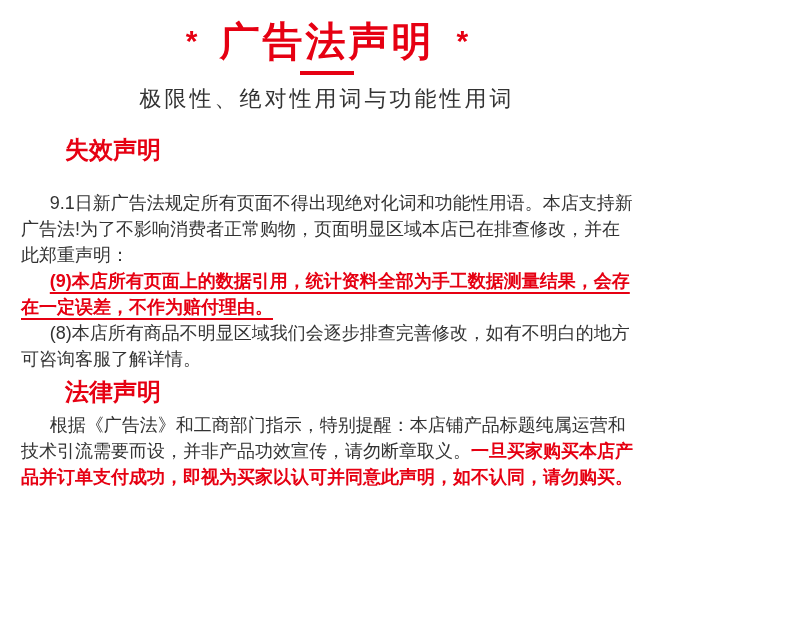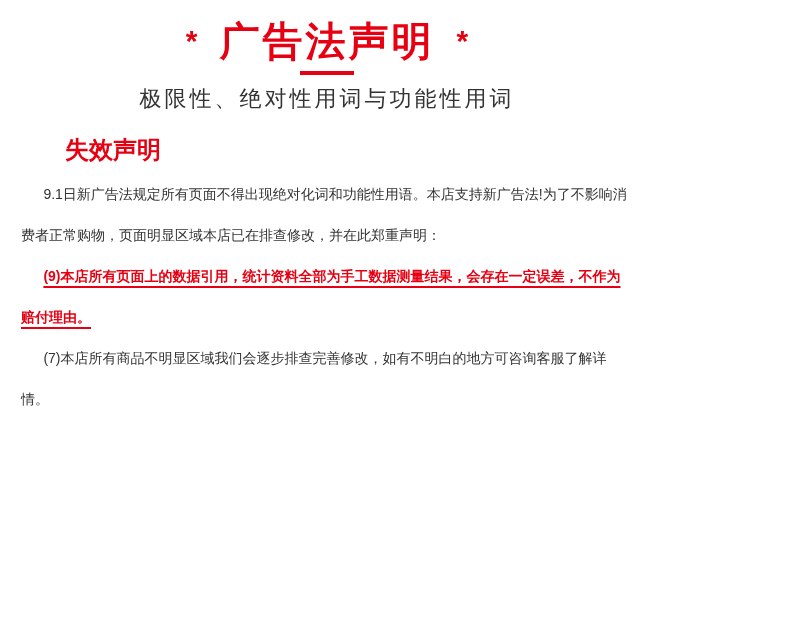--- a/index.html
+++ b/index.html
@@ -46,24 +46,24 @@
   }
 
   
   .section-heading {
     color: var(--accent);
     font-weight: bold;
     font-size: 24px;
     line-height: 30px;
     margin-left: 44px;
   }
-  .section-heading.first  { margin-top: 25px; margin-bottom: 9px; }
+  .section-heading.first  { margin-top: 25px; margin-bottom: 25px; }
   .section-heading.second { margin-top: 5px;  margin-bottom: 5px; }
 
-  .body-text { font-size: 14px; line-height: 41px; color: var(--ink); }
+  .body-text { font-size: 18px; line-height: 26px; color: var(--ink); }
   .para { text-indent: 1.6em; }
   .clause-red {
     color: var(--accent);
     font-weight: bold;
     text-decoration: underline;
     text-decoration-thickness: 2px;
     text-underline-offset: 5px;
   }
   .legal-red {
     color: var(--accent);
@@ -81,18 +81,24 @@
     </div>
     <div class="title-underline"></div>
     <div class="subtitle">极限性、绝对性用词与功能性用词</div>
   </div>
 
   <div>
     <div class="section-heading first">失效声明</div>
     <div class="body-text">
       <p class="para">9.1日新广告法规定所有页面不得出现绝对化词和功能性用语。本店支持新广告法!为了不影响消费者正常购物，页面明显区域本店已在排查修改，并在此郑重声明：</p>
       <p class="para"><span class="clause-red">(9)本店所有页面上的数据引用，统计资料全部为手工数据测量结果，会存在一定误差，不作为赔付理由。</span></p>
-      <p class="para">(7)本店所有商品不明显区域我们会逐步排查完善修改，如有不明白的地方可咨询客服了解详情。</p>
+      <p class="para">(8)本店所有商品不明显区域我们会逐步排查完善修改，如有不明白的地方可咨询客服了解详情。</p>
     </div>
   </div>
 
+  <div>
+    <div class="section-heading second">法律声明</div>
+    <div class="body-text">
+      <p class="para"><span>根据《广告法》和工商部门指示，特别提醒：本店铺产品标题纯属运营和技术引流需要而设，并非产品功效宣传，请勿断章取义。</span><span class="legal-red">一旦买家购买本店产品并订单支付成功，即视为买家以认可并同意此声明，如不认同，请勿购买。</span></p>
+    </div>
+  </div>
 
 </div>
 
 </body></html>

